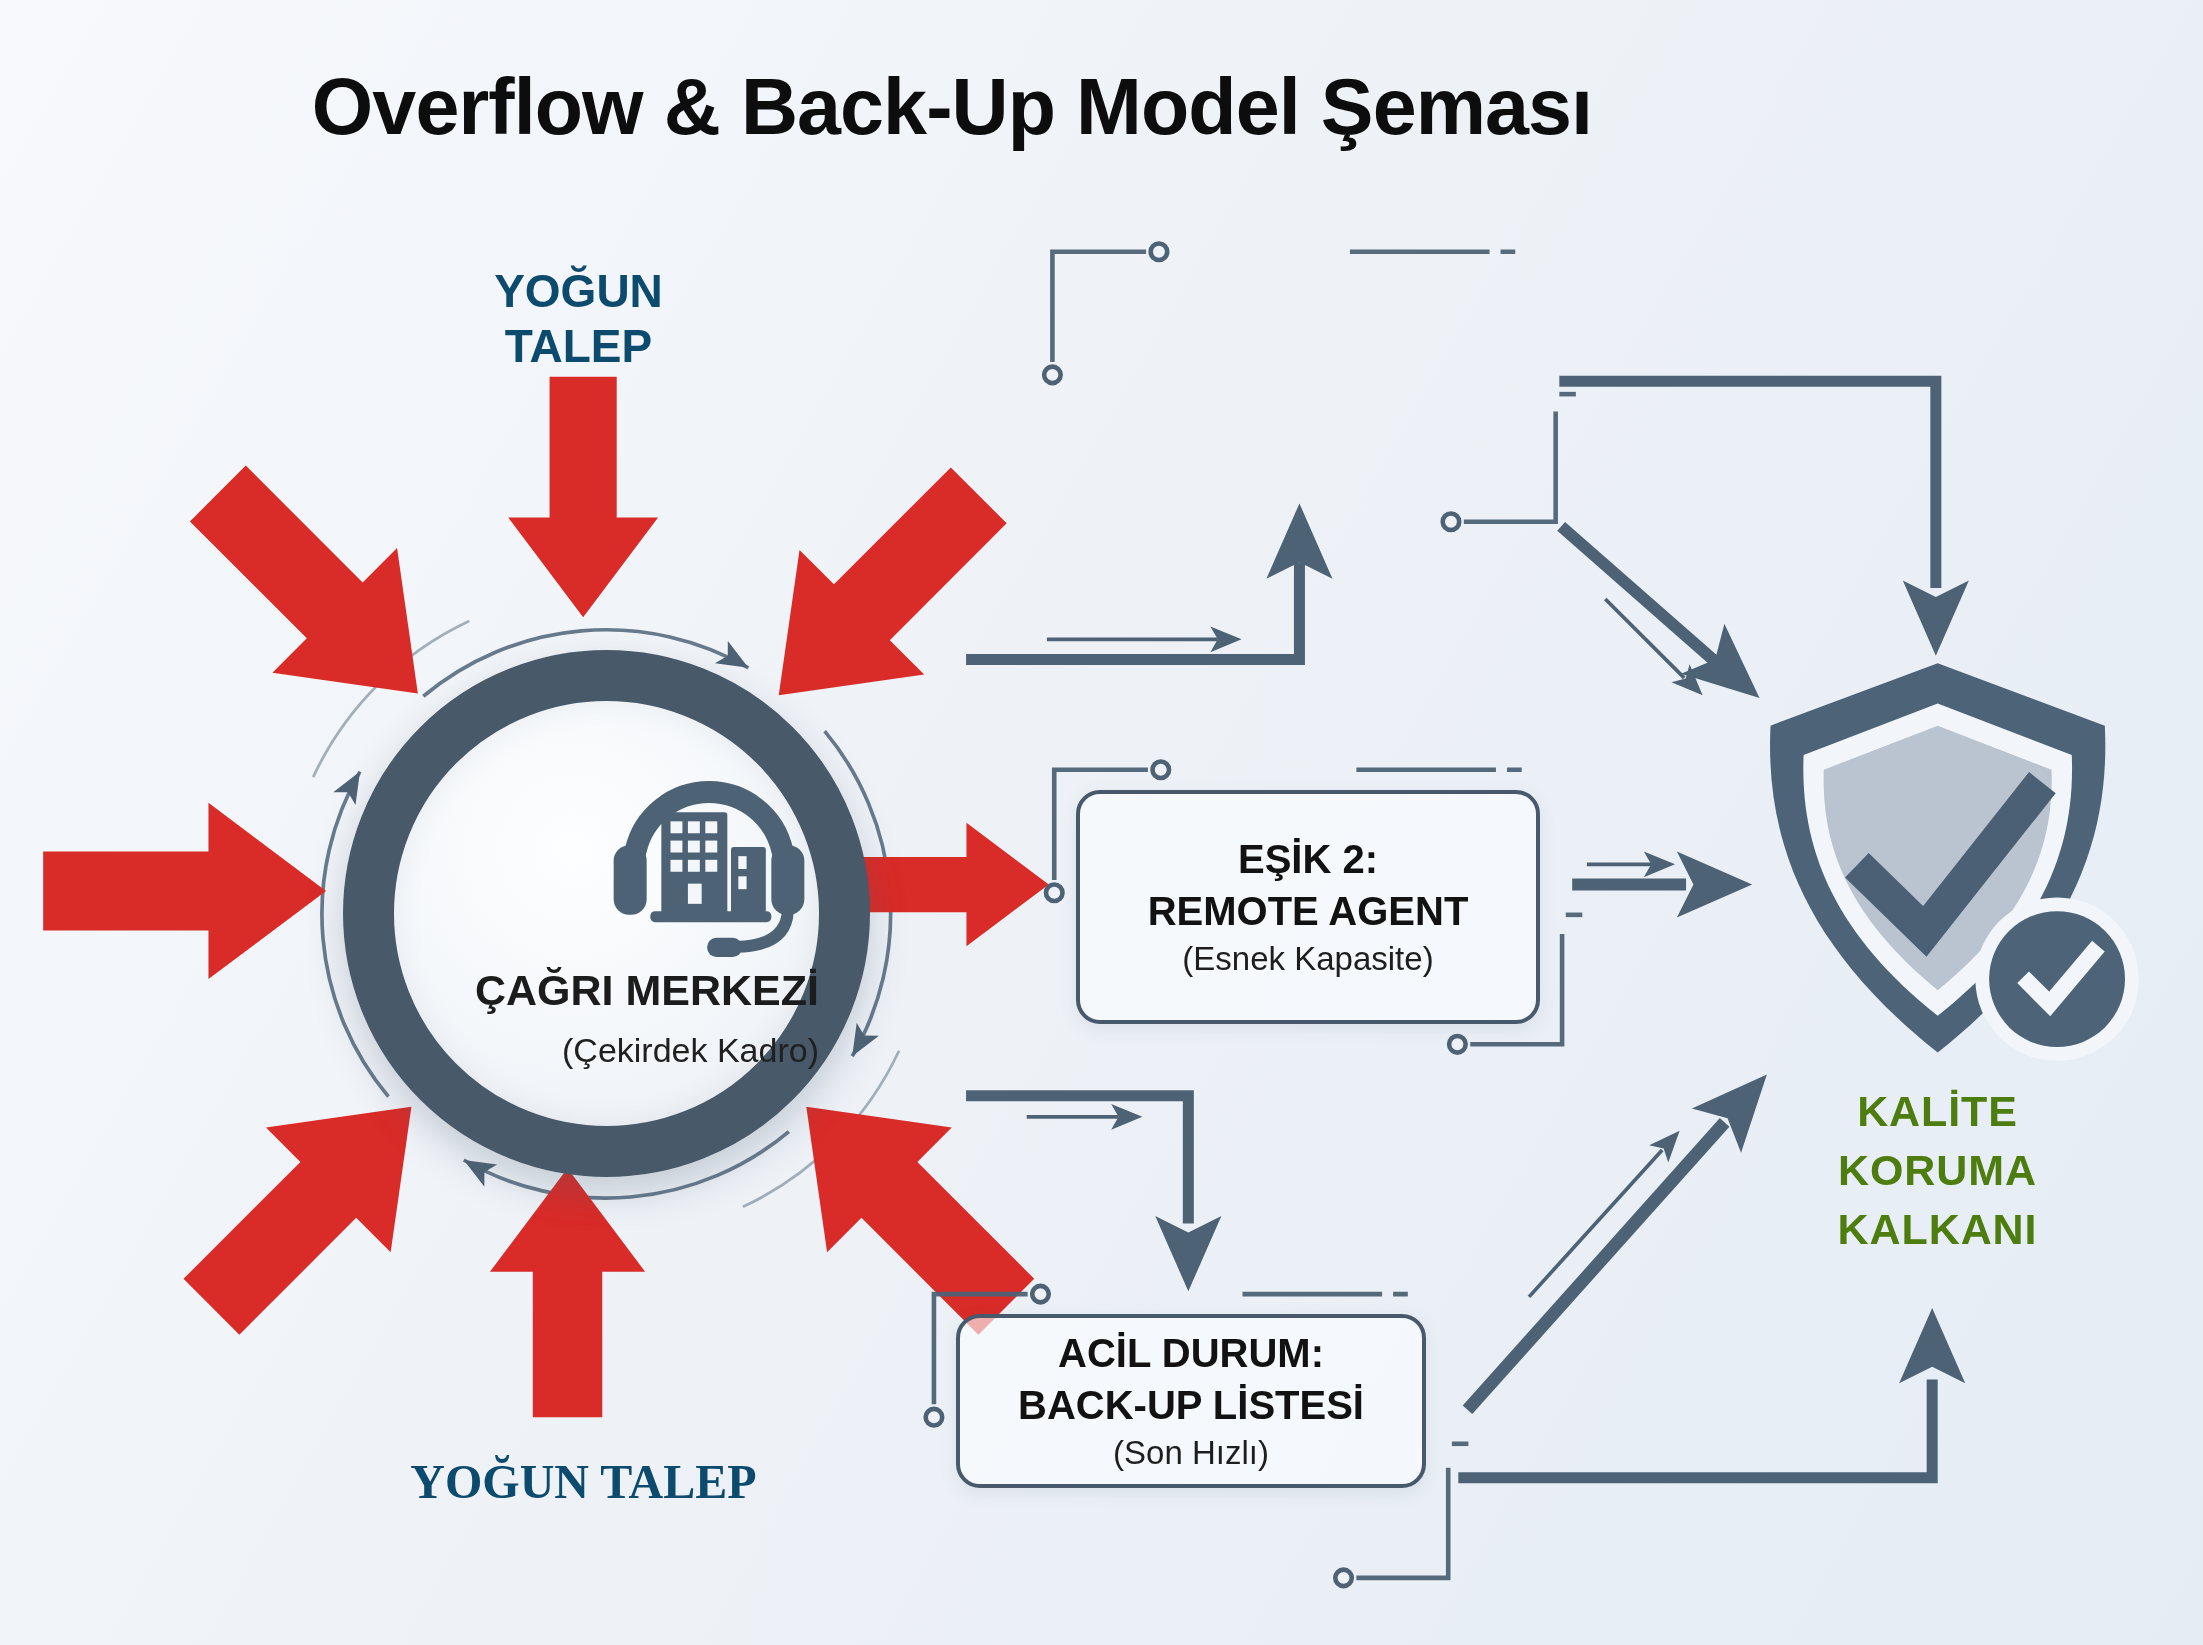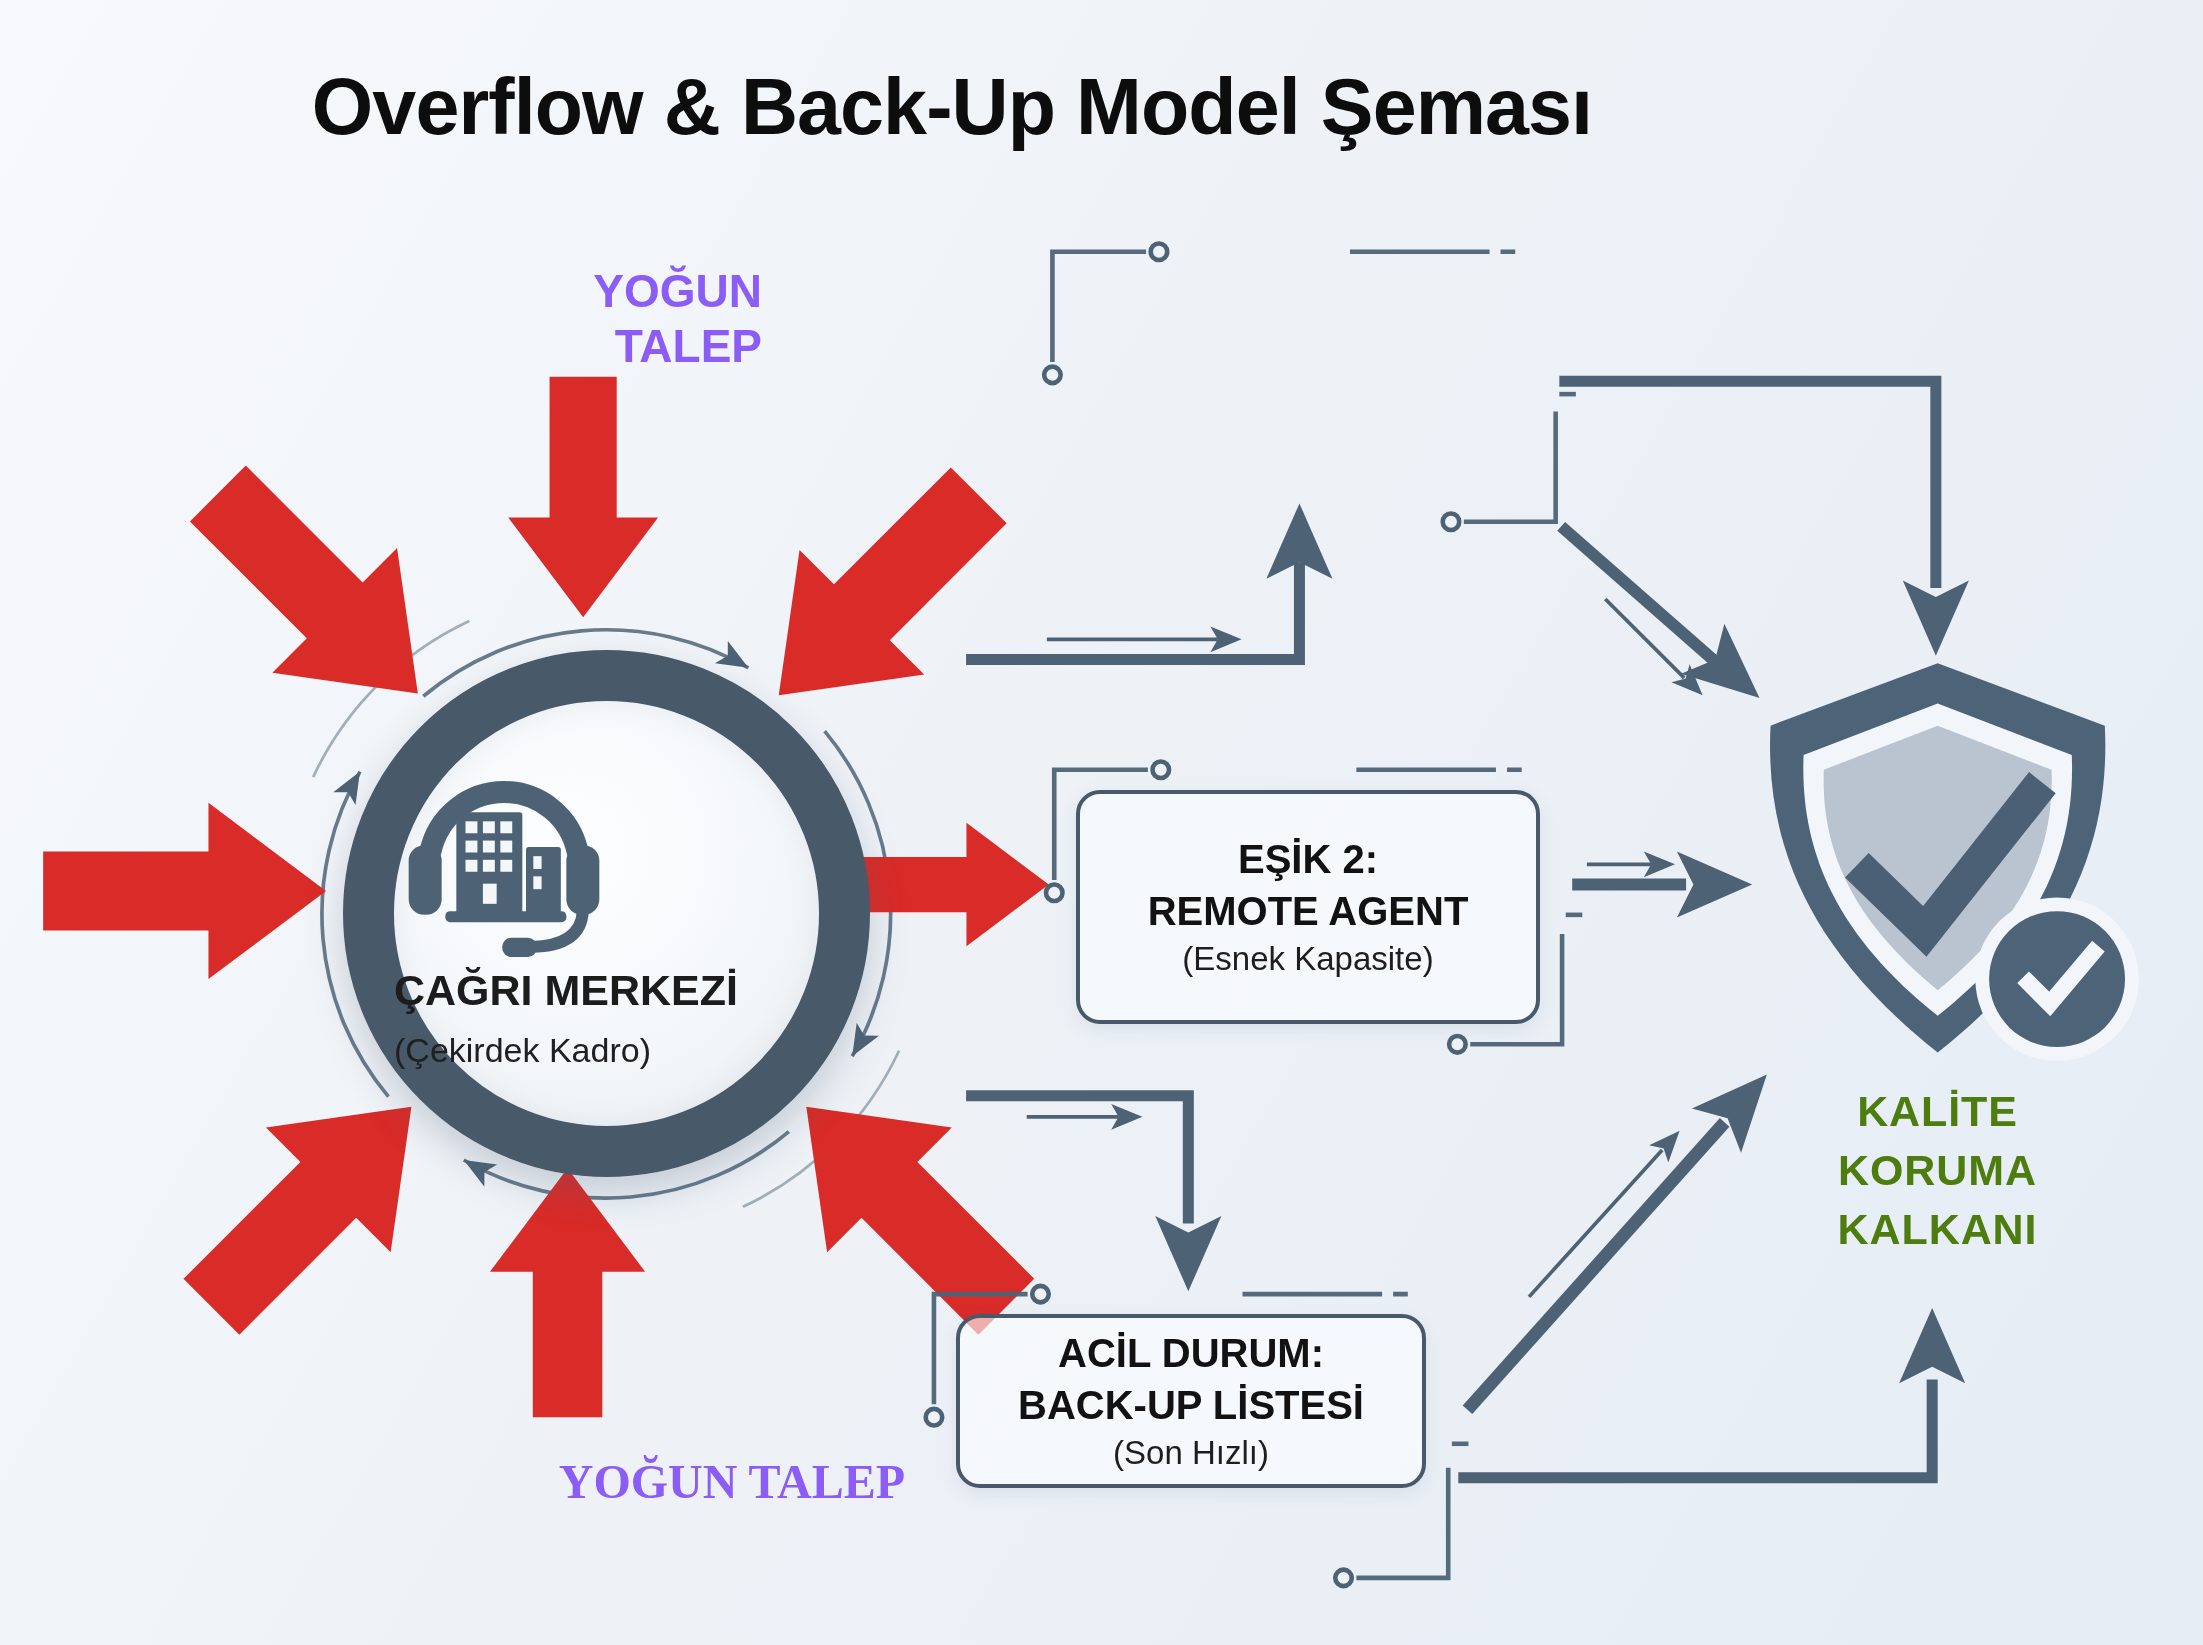--- a/index.html
+++ b/index.html
@@ -15,31 +15,31 @@
   }
   #canvas{position:absolute;inset:0;width:2204px;height:1646px;}
   svg.layer{position:absolute;left:0;top:0;width:2204px;height:1646px;}
 
   .page-title{
     position:absolute;left:0;top:61px;width:1904px;text-align:center;
     font-size:79px;font-weight:800;letter-spacing:-0.9px;color:#0d0d0d;
   }
 
   .demand-label{
-    position:absolute;font-weight:700;color:#8b5cf6;text-align:right;line-height:55px;
+    position:absolute;font-weight:700;color:#0c4a6e;text-align:center;line-height:55px;
   }
   #demand-top{left:395px;top:264px;width:367px;font-size:46px;}
   #demand-bottom{left:262px;top:1454px;width:643px;font-size:48px;font-family:Liberation Serif, serif;}
 
   .hub{
     position:absolute;left:343px;top:650px;width:527px;height:527px;border-radius:50%;
     border:51px solid var(--ring);
     background:radial-gradient(circle at 42% 35%, #fdfeff 0%, #f4f7fa 55%, #e9edf2 100%);
     box-shadow:0 16.5px 37px rgba(70,90,110,.25), inset 0 0 27.5px rgba(120,140,160,.12);
-    display:flex;flex-direction:column;align-items:flex-start;justify-content:center;
+    display:flex;flex-direction:column;align-items:flex-end;justify-content:center;
   }
   .hub-title{font-size:43px;font-weight:800;color:#1c1c1c;white-space:nowrap;margin-top:7.3px;}
   .hub-sub{font-size:34px;font-weight:400;color:#202020;white-space:nowrap;margin-top:16px;}
 
   .tbox{
     position:absolute;border:4.6px solid #47596b;border-radius:24px;
     background:rgba(252,253,255,.62);
     display:flex;flex-direction:column;align-items:center;justify-content:center;
     text-align:center;
     box-shadow:0 5.5px 16.5px rgba(80,100,120,.10);

